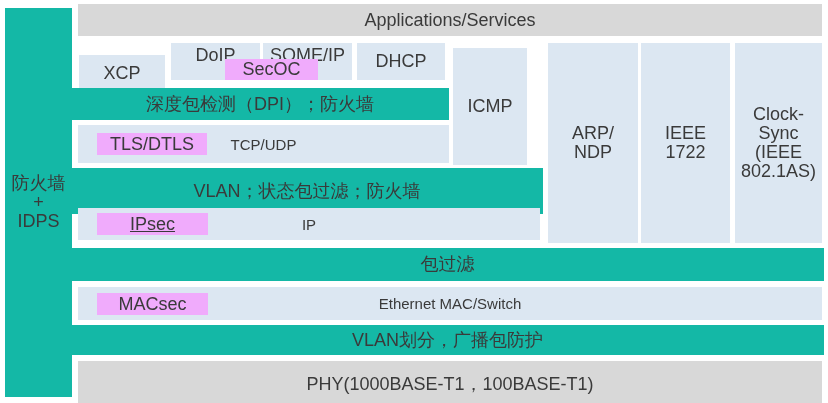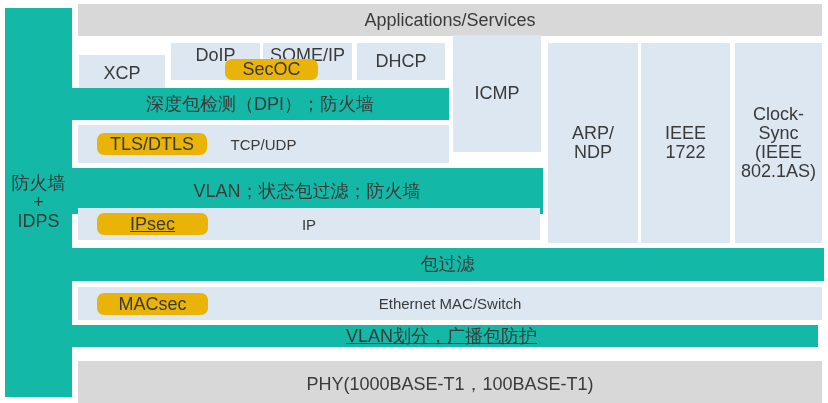--- a/index.html
+++ b/index.html
@@ -12,21 +12,21 @@
     overflow: hidden;
   }
   .abs { position: absolute; box-sizing: border-box; }
   .cell {
     display: flex; align-items: center; justify-content: center;
     font-size: 18px; line-height: 19px; text-align: center;
   }
   .band  { background: #14b8a6; }          
   .blue  { background: #dce7f2; }          
   .gray  { background: #d8d8d8; }          
-  .peach { background: #eab308; z-index: 5; border-radius: 7px; } 
+  .peach { background: #f0abfc; z-index: 5; } 
   .pre   { white-space: pre-line; }
   .topalign { align-items: flex-start; padding-top: 3px; }
   .rowlabel {
     position: absolute; left: 0; top: 0; width: 100%; height: 100%;
     display: flex; align-items: center; justify-content: center;
     font-size: 15px;
   }
 </style>
 </head>
 <body>
@@ -52,34 +52,34 @@
     <div class="abs cell peach" style="left:19px; top:8px; width:110px; height:22px;">TLS/DTLS</div>
   </div>
 
   <div class="abs cell band" style="left:71px; top:168px; width:472px; height:46px;">VLAN；状态包过滤；防火墙</div>
 
   <div class="abs blue" style="left:78px; top:208px; width:462px; height:32px;">
     <div class="rowlabel">IP</div>
     <div class="abs cell peach" style="left:19px; top:5px; width:111px; height:22px;text-decoration:underline;">IPsec</div>
   </div>
 
-  <div class="abs cell blue" style="left:453px; top:35px; width:88px; height:117px;">ICMP</div>
+  <div class="abs cell blue" style="left:453px; top:48px; width:74px; height:117px;">ICMP</div>
   <div class="abs cell blue pre" style="left:548px; top:43px; width:90px; height:200px;">ARP/
 NDP</div>
   <div class="abs cell blue pre" style="left:641px; top:43px; width:89px; height:200px;">IEEE
 1722</div>
   <div class="abs cell blue pre" style="left:735px; top:43px; width:87px; height:200px;">Clock-
 Sync
 (IEEE
 802.1AS)</div>
 
   <div class="abs cell band" style="left:71px; top:248px; width:753px; height:33px;">包过滤</div>
 
   <div class="abs blue" style="left:78px; top:287px; width:744px; height:33px;">
     <div class="rowlabel">Ethernet MAC/Switch</div>
     <div class="abs cell peach" style="left:19px; top:6px; width:111px; height:22px;">MACsec</div>
   </div>
 
-  <div class="abs cell band" style="left:65px; top:325px; width:753px; height:22px;text-decoration:underline;">VLAN划分，广播包防护</div>
+  <div class="abs cell band" style="left:71px; top:325px; width:753px; height:30px;">VLAN划分，广播包防护</div>
 
   <div class="abs cell gray" style="left:78px; top:361px; width:744px; height:46px;">PHY(1000BASE-T1，100BASE-T1)</div>
 
 </div>
 
 </body></html>

